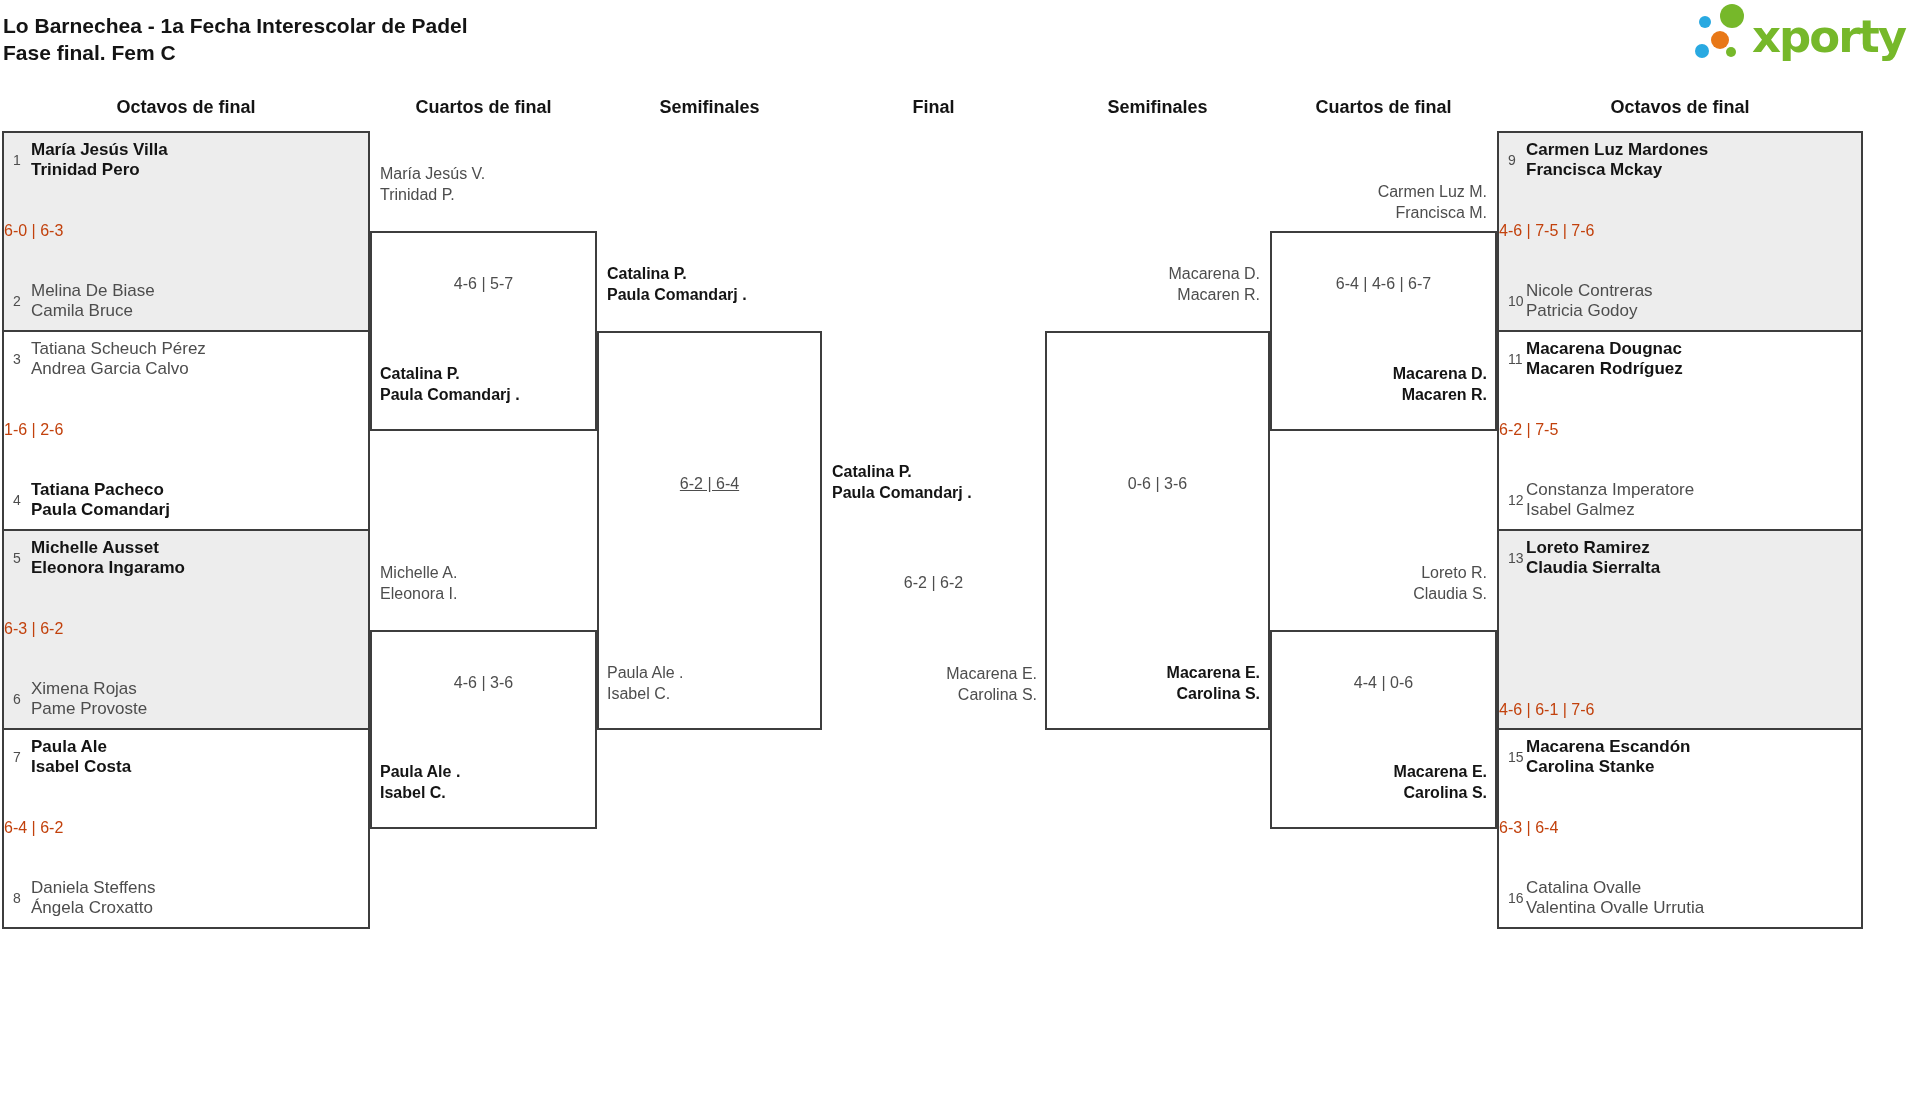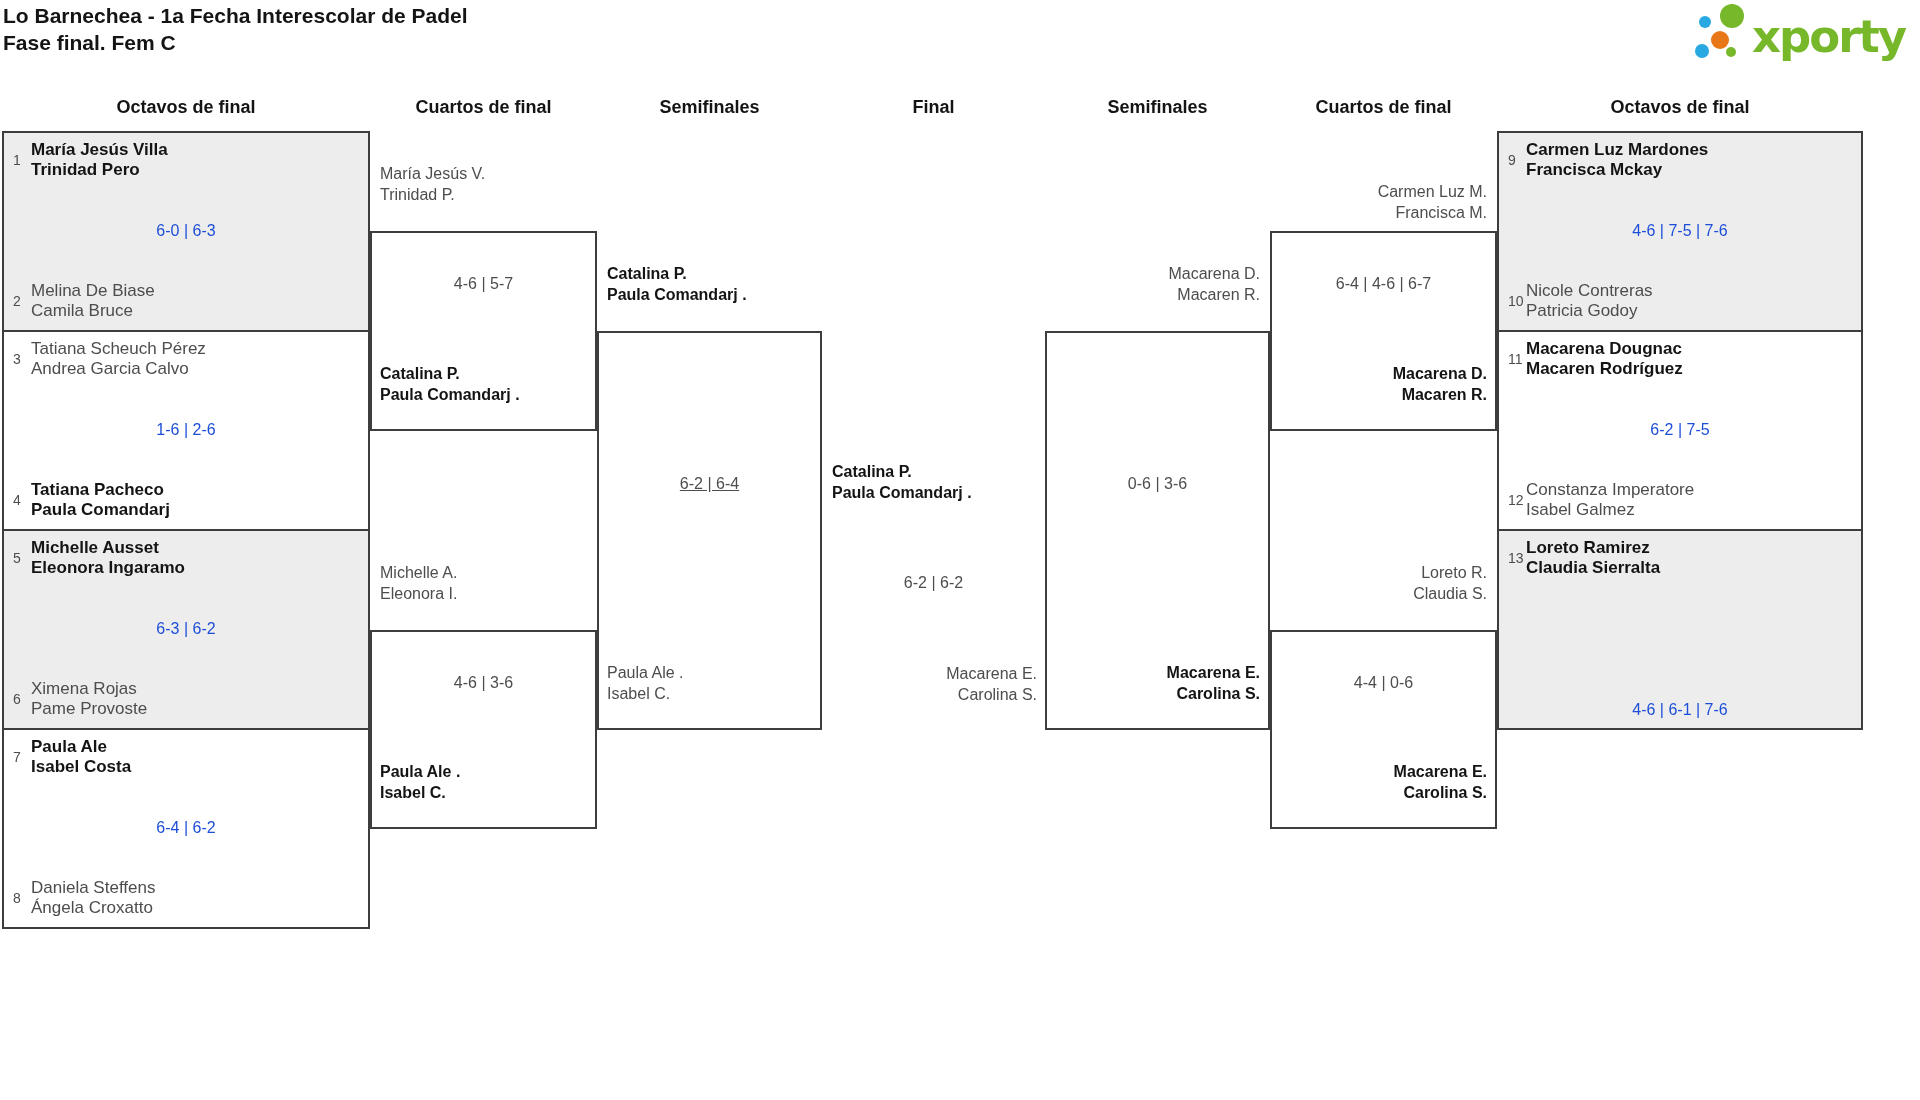--- a/index.html
+++ b/index.html
@@ -1,29 +1,29 @@
 <!DOCTYPE html>
 <html><head>
 <meta charset="utf-8">
 <style>
   html,body{margin:0;padding:0;background:#fff;}
   #stage{
     position:relative;width:1920px;height:1100px;background:#ffffff;overflow:hidden;
     font-family:"Liberation Sans",sans-serif;color:#141414;
   }
-  .title{position:absolute;left:3px;top:2px;font-size:21px;line-height:27px;font-weight:700;color:#141414;}
+  .title{position:absolute;left:3px;top:12px;font-size:21px;line-height:27px;font-weight:700;color:#141414;}
   .round-header{position:absolute;top:97px;text-align:center;font-size:18px;font-weight:600;color:#141414;}
   .box{position:absolute;border:2px solid #3d3d3d;box-sizing:border-box;background:#ffffff;
        display:flex;flex-direction:column;justify-content:space-between;padding:7px 0 9px 0;}
   .box.shaded{background:#ededed;}
   .team-row{display:flex;align-items:center;}
   .seed{flex:0 0 27px;padding-left:9px;box-sizing:border-box;font-size:14px;color:#4d4d4d;}
   .names{font-size:17px;line-height:20px;color:#4d4d4d;}
   .bold .names, .label.bold{font-weight:700;color:#141414;}
-  .score{text-align:center;font-size:16px;color:#1d4ed8;}
+  .score{font-size:16px;color:#c2410c;}
   .rect{position:absolute;border:2px solid #3d3d3d;box-sizing:border-box;background:transparent;}
   .label{position:absolute;font-size:16px;line-height:21px;color:#4d4d4d;}
   .label.right{text-align:right;}
   .score-abs{position:absolute;text-align:center;font-size:16px;line-height:21px;color:#4d4d4d;}
   
   .logo-text{position:absolute;left:1752px;top:10px;font-family:"DejaVu Sans",sans-serif;
              font-size:45px;font-weight:800;letter-spacing:-2px;color:#76b82a;}
   .dot{position:absolute;border-radius:50%;}
   .dot-green{background:#76b82a;}
   .dot-blue{background:#29a9e1;}
@@ -168,20 +168,37 @@
     <div class="team-row bold">
       <span class="seed">13</span>
       <span class="names">
           <div>Loreto Ramirez</div>
           <div>Claudia Sierralta</div>
         </span>
     </div>
     <div class="score">4-6 | 6-1 | 7-6</div>
   </div>
 
+  <div class="box" style="left:1497px;top:728px;width:366px;height:201px;">
+    <div class="team-row bold">
+      <span class="seed">15</span>
+      <span class="names">
+          <div>Macarena Escandón</div>
+          <div>Carolina Stanke</div>
+        </span>
+    </div>
+    <div class="score">6-3 | 6-4</div>
+    <div class="team-row">
+      <span class="seed">16</span>
+      <span class="names">
+          <div>Catalina Ovalle</div>
+          <div>Valentina Ovalle Urrutia</div>
+        </span>
+    </div>
+  </div>
 
   <div class="rect" style="left:370px;top:231px;width:227px;height:200px;"></div>
   <div class="rect" style="left:370px;top:630px;width:227px;height:199px;"></div>
   <div class="rect" style="left:1270px;top:231px;width:227px;height:200px;"></div>
   <div class="rect" style="left:1270px;top:630px;width:227px;height:199px;"></div>
 
   <div class="rect" style="left:597px;top:331px;width:225px;height:399px;"></div>
   <div class="rect" style="left:1045px;top:331px;width:225px;height:399px;"></div>
 
   <div class="label" style="left:380px;top:163px;width:210px;">

